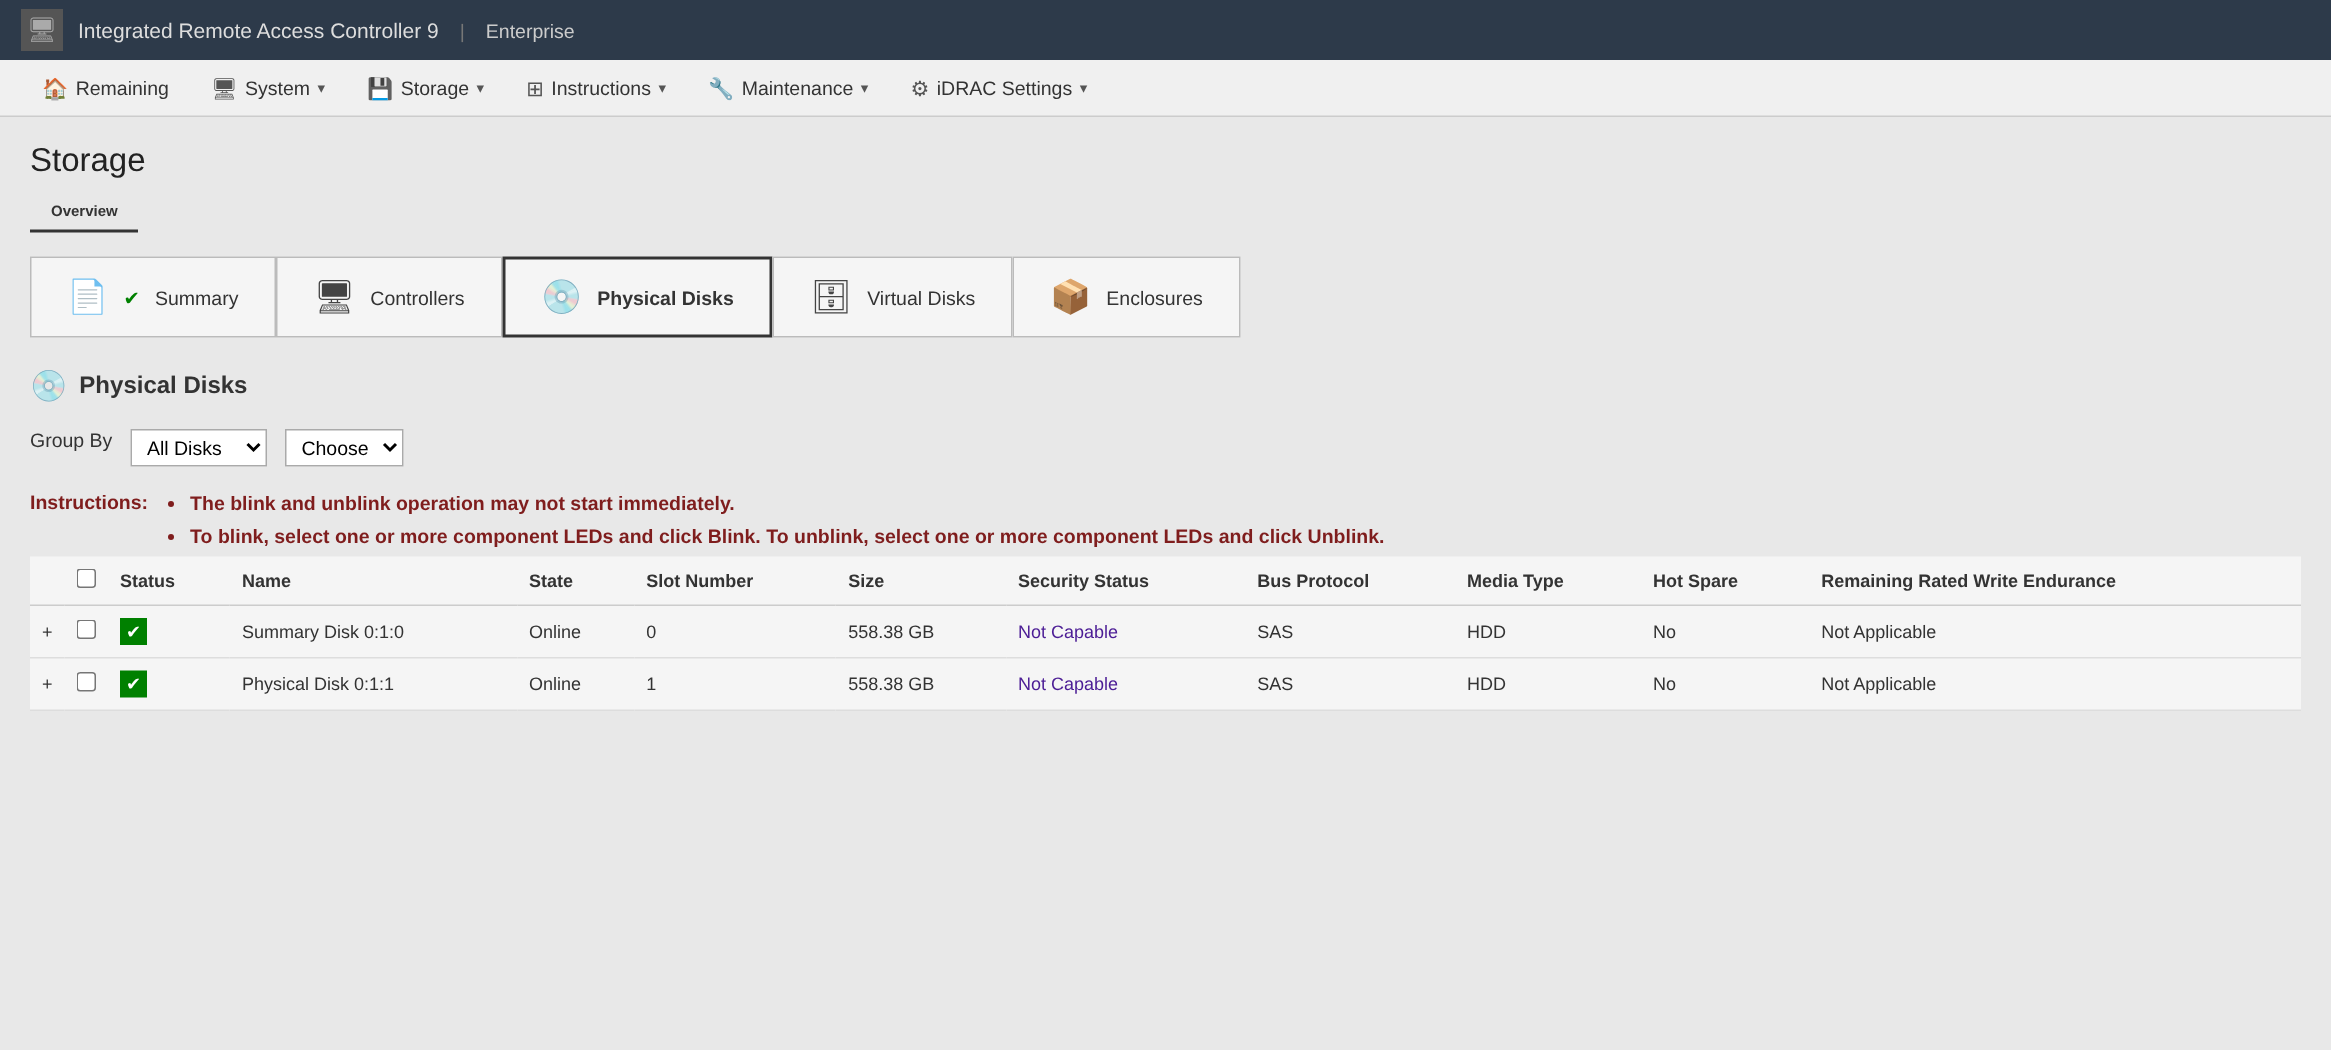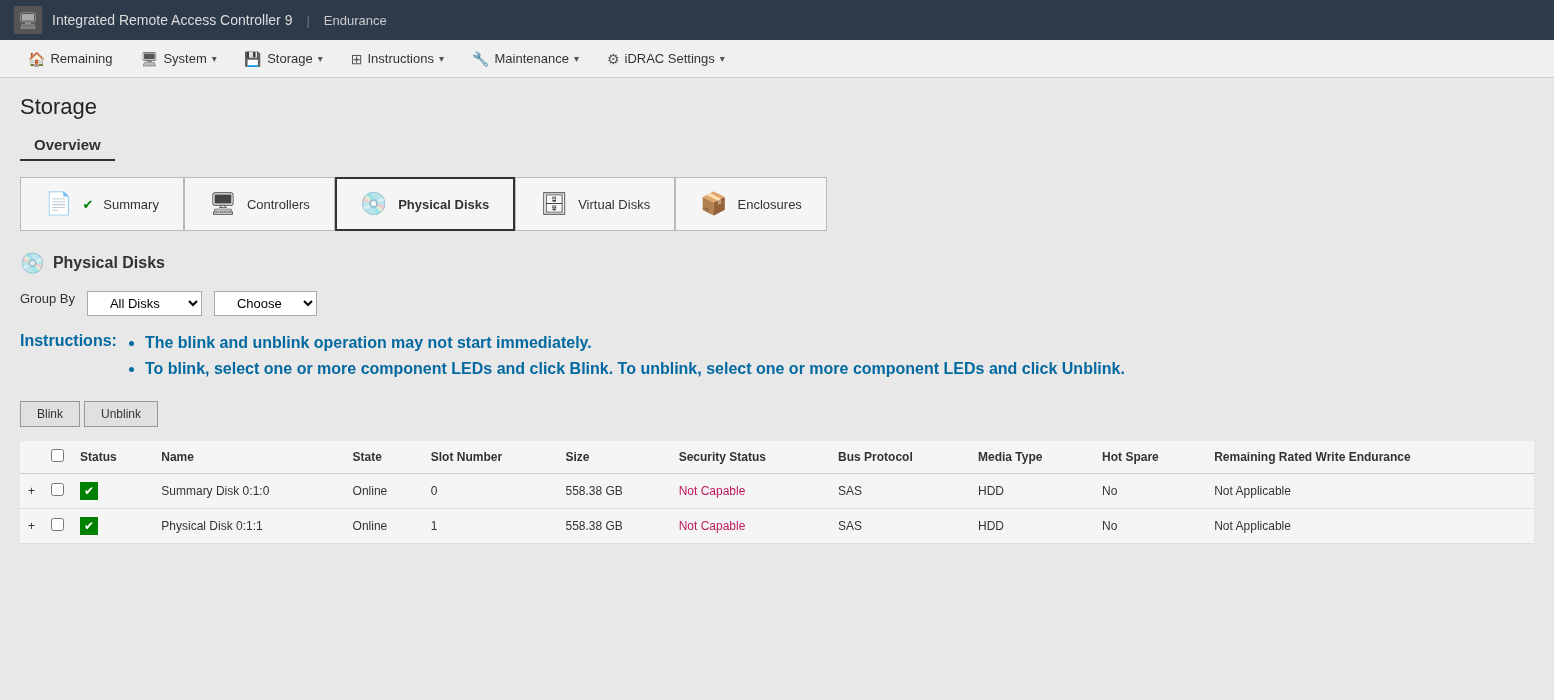--- a/index.html
+++ b/index.html
@@ -55,21 +55,21 @@
       font-weight: normal;
       color: #222;
       margin-bottom: 10px;
     }
 
     
     .overview-tab {
       display: inline-block;
       padding: 6px 14px;
       border-bottom: 2px solid #333;
-      font-size: 15px;
+      font-size: 10px;
       font-weight: bold;
       color: #333;
       cursor: pointer;
       margin-bottom: 16px;
     }
 
     
     .section-tiles {
       display: flex;
       gap: 0;
@@ -110,32 +110,31 @@
     .filter-row {
       display: flex;
       align-items: flex-start;
       gap: 12px;
       margin-bottom: 16px;
     }
     .filter-label { font-size: 13px; color: #333; }
     .filter-select {
       border: 1px solid #aaa;
       background: #fff;
-      padding: 3px 18px;
+      padding: 3px 6px;
       font-size: 13px;
       cursor: pointer;
     }
 
     
     .instructions-row {
       display: flex;
       gap: 10px;
-      margin-bottom: 16px;
-      font-size: 16px;
-      color: #0369a1;
+      font-size: 13px;
+      color: #7f1d1d;
     }
     .instructions-label { font-weight: bold; white-space: nowrap; }
     .instructions-list { list-style: disc; padding-left: 18px; }
     .instructions-list li { margin-bottom: 4px; line-height: 1.4; font-weight: bold; }
 
     
     .action-buttons {
       display: flex;
       gap: 4px;
       margin-bottom: 14px;
@@ -175,32 +174,32 @@
     .checkbox-col { width: 20px; }
     .expand-col { width: 20px; text-align: center; cursor: pointer; color: #555; }
 
     .status-check {
       width: 18px; height: 18px;
       background: green;
       display: inline-flex; align-items: center; justify-content: center;
       color: #fff; font-size: 12px;
     }
 
-    .security-not-capable { color: #be185d; font-size: 12px; }
+    .security-not-capable { color: #4c1d95; font-size: 12px; }
 
     input[type="checkbox"] { cursor: pointer; }
   </style>
 </head>
 <body>
 
 <div class="top-bar">
   <div class="app-icon">🖥</div>
   <span class="app-title">Integrated Remote Access Controller 9</span>
   <span class="separator">|</span>
-  <span>Endurance</span>
+  <span>Enterprise</span>
 </div>
 
 <div class="nav-bar">
   <div class="nav-item">
     <span class="nav-icon">🏠</span>
     <span>Remaining</span>
   </div>
   <div class="nav-item">
     <span class="nav-icon">🖥</span>
     <span>System</span>
@@ -286,24 +285,20 @@
   
   <div class="instructions-row">
     <span class="instructions-label">Instructions:</span>
     <ul class="instructions-list">
       <li>The blink and unblink operation may not start immediately.</li>
       <li>To blink, select one or more component LEDs and click Blink. To unblink, select one or more component LEDs and click Unblink.</li>
     </ul>
   </div>
 
   
-  <div class="action-buttons">
-    <button class="btn">Blink</button>
-    <button class="btn">Unblink</button>
-  </div>
 
   
   <table class="disk-table">
     <thead>
       <tr>
         <th class="expand-col"></th>
         <th class="checkbox-col">
           <input type="checkbox" style="">
         </th>
         <th>Status</th>

